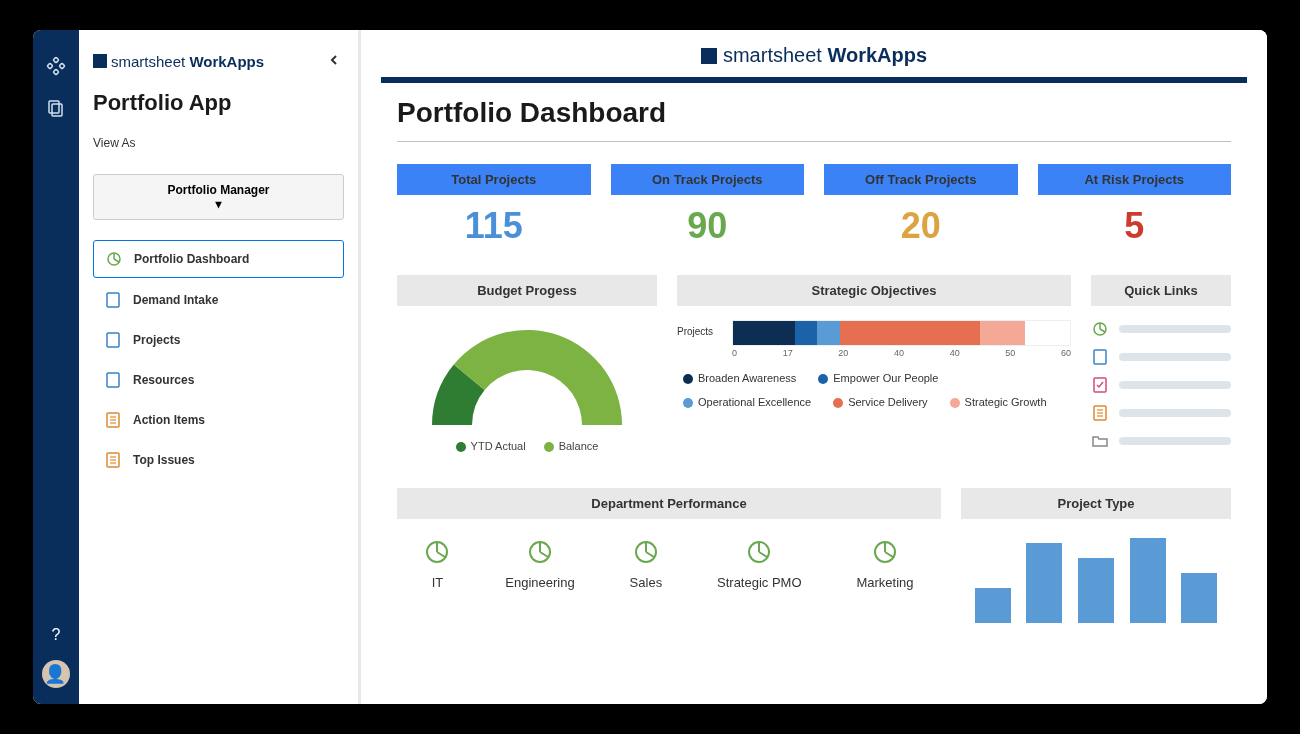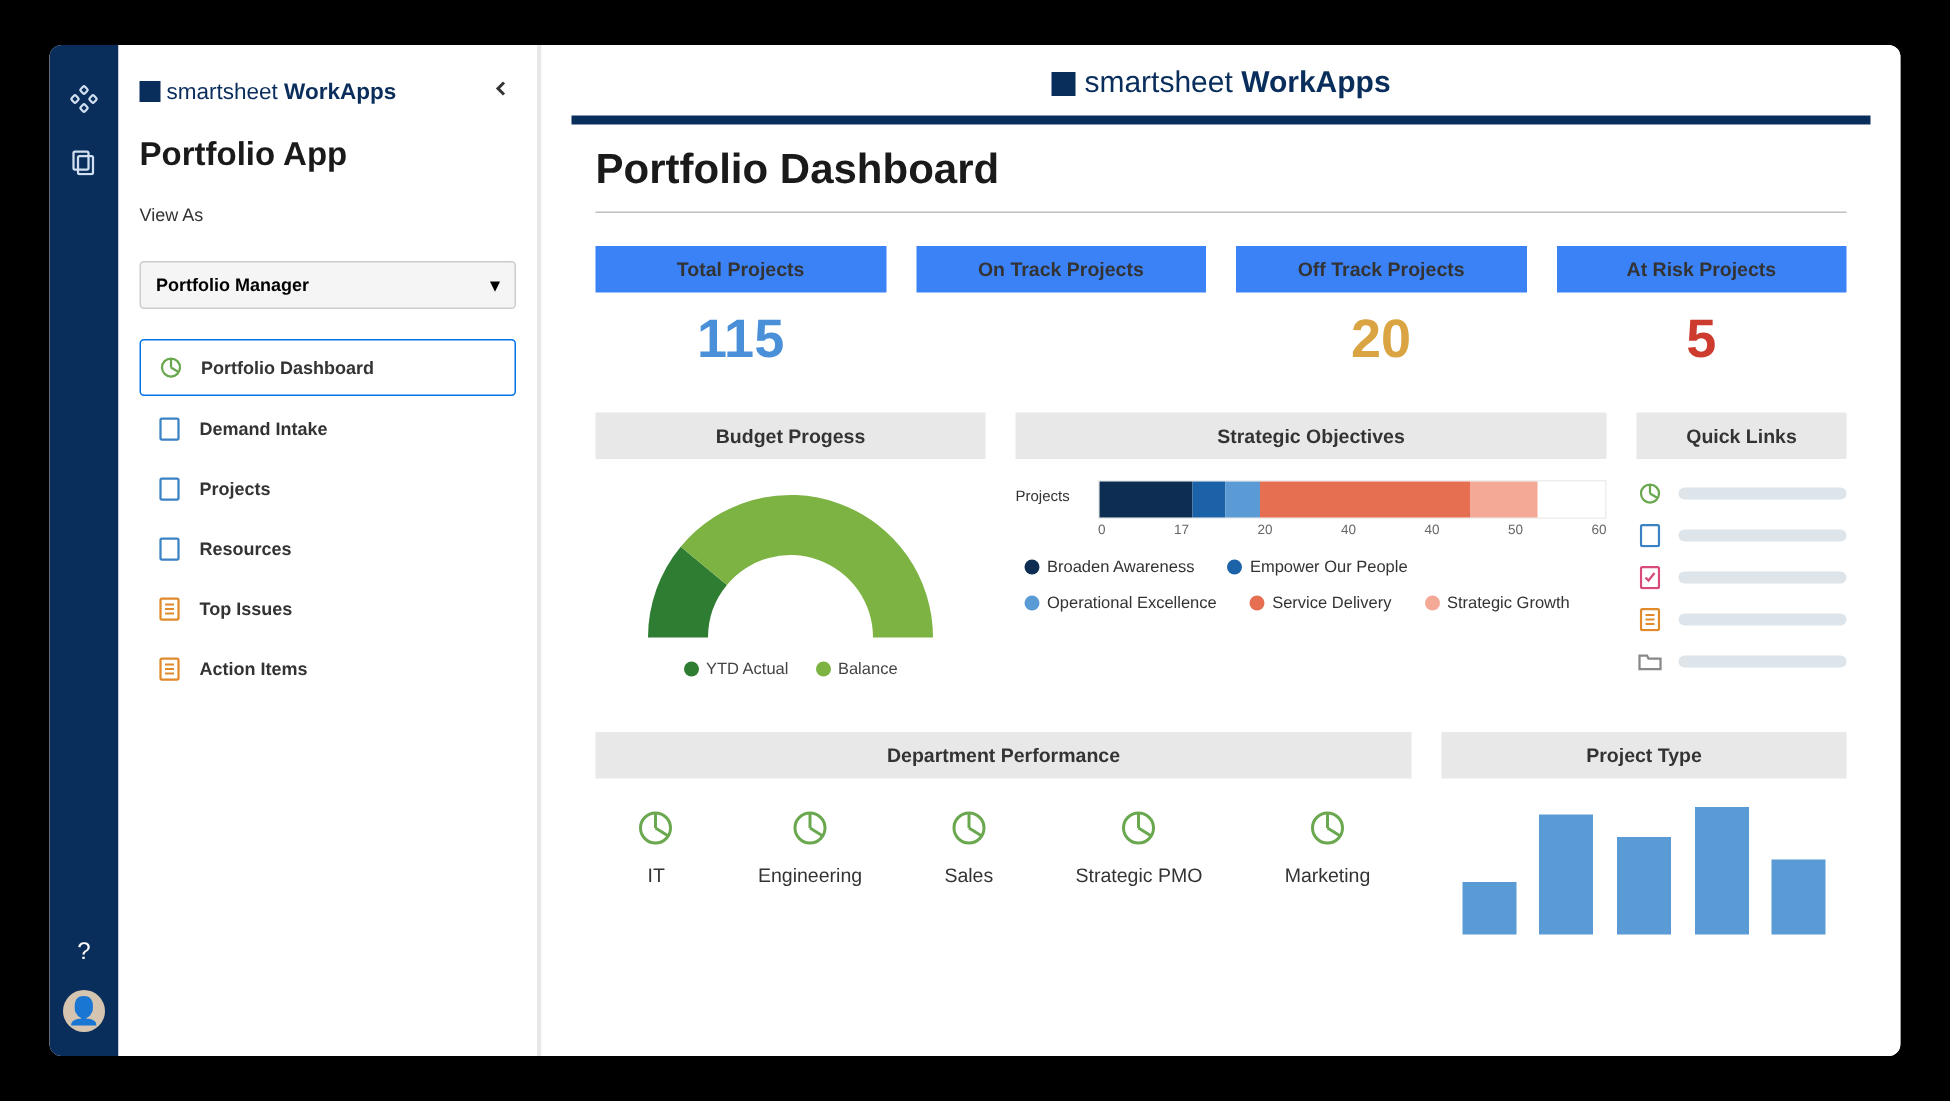--- a/index.html
+++ b/index.html
@@ -17,21 +17,21 @@
 
 .sidebar { width: 282px; background: #fff; border-right: 3px solid #e8e8e8; padding: 20px 14px; display: flex; flex-direction: column; }
 .side-head { display: flex; align-items: center; justify-content: space-between; margin-bottom: 18px; }
 .brand { display: flex; align-items: center; gap: 4px; }
 .brand-logo { width: 14px; height: 14px; background: #0a2e5c; display:inline-block; }
 .brand-text { font-size: 15px; font-weight: 400; color: #0a2e5c; }
 .brand-text b { font-weight: 700; }
 .collapse-btn { cursor: pointer; padding: 2px 4px; }
 .app-name { font-size: 22px; font-weight: 700; color: #1a1a1a; margin-bottom: 20px; }
 .viewas-label { font-size: 12px; color: #333; margin-bottom: 24px; }
-.viewas-select { width: 100%; border: 1px solid #ccc; border-radius: 3px; padding: 8px 10px; font-size: 12px; font-weight: 600; background: #f5f5f5; display:flex; justify-content:space-between; align-items:center; cursor:pointer; margin-bottom: 20px; }
+.viewas-select { width: 100%; border: 1px solid #ccc; border-radius: 3px; padding: 8px 10px; font-size: 12px; font-weight: 600; background: #f5f5f5; display:flex; justify-content:space-between; align-items:center; cursor:pointer; margin-bottom: 20px; flex-direction: column; }
 .nav-item { display: flex; align-items: center; gap: 12px; padding: 10px 12px; font-size: 12px; font-weight: 600; color: #333; cursor: pointer; border-radius: 3px; margin-bottom: 4px; }
 .nav-item.active { border: 1.5px solid #0073e6; }
 .nav-icon { width: 16px; height: 16px; display:flex; align-items:center; justify-content:center; }
 
 
 .main { flex: 1; overflow-y: auto; background: #fff; }
 .main-head { display:flex; justify-content:center; padding: 14px 0 10px; }
 .main-brand { display:flex; align-items:center; gap:6px; }
 .mb-logo { width:16px;height:16px;background:#0a2e5c; }
 .mb-text { font-size: 20px; color:#0a2e5c; }
@@ -160,32 +160,32 @@
         </div>
         <div class="nav-item">
           <span class="nav-icon">
             <svg width="14" height="16" viewBox="0 0 14 16">
               <rect x="1" y="1" width="12" height="14" rx="1" stroke="#e08a2c" stroke-width="1.5" fill="none"></rect>
               <line x1="4" y1="5" x2="10" y2="5" stroke="#e08a2c" stroke-width="1.2"></line>
               <line x1="4" y1="8" x2="10" y2="8" stroke="#e08a2c" stroke-width="1.2"></line>
               <line x1="4" y1="11" x2="10" y2="11" stroke="#e08a2c" stroke-width="1.2"></line>
             </svg>
           </span>
-          <span>Top Issues</span>
+          <span>Action Items</span>
         </div>
         <div class="nav-item">
           <span class="nav-icon">
             <svg width="14" height="16" viewBox="0 0 14 16">
               <rect x="1" y="1" width="12" height="14" rx="1" stroke="#e08a2c" stroke-width="1.5" fill="none"></rect>
               <line x1="4" y1="5" x2="10" y2="5" stroke="#e08a2c" stroke-width="1.2"></line>
               <line x1="4" y1="8" x2="10" y2="8" stroke="#e08a2c" stroke-width="1.2"></line>
               <line x1="4" y1="11" x2="10" y2="11" stroke="#e08a2c" stroke-width="1.2"></line>
             </svg>
           </span>
-          <span>Action Items</span>
+          <span>Top Issues</span>
         </div>
       </div>
   </div>
 
   <div class="main">
     <div class="main-head">
       <div class="main-brand">
         <span class="mb-logo"></span>
         <span class="mb-text"><span>smartsheet </span><b>WorkApps</b></span>
       </div>
@@ -195,20 +195,21 @@
       <div class="page-title">Portfolio Dashboard</div>
       <div class="title-underline"></div>
 
       <div class="kpi-row" id="kpi-row">
           <div class="kpi">
             <div class="kpi-label">Total Projects</div>
             <div class="kpi-value" style="color:#4a90d9">115</div>
           </div>
           <div class="kpi">
             <div class="kpi-label">On Track Projects</div>
+            <div class="kpi-value" style="color:#6aa84f">90</div>
           </div>
           <div class="kpi">
             <div class="kpi-label">Off Track Projects</div>
             <div class="kpi-value" style="color:#d9a441">20</div>
           </div>
           <div class="kpi">
             <div class="kpi-label">At Risk Projects</div>
             <div class="kpi-value" style="color:#cc3b2e">5</div>
           </div>
         </div>

